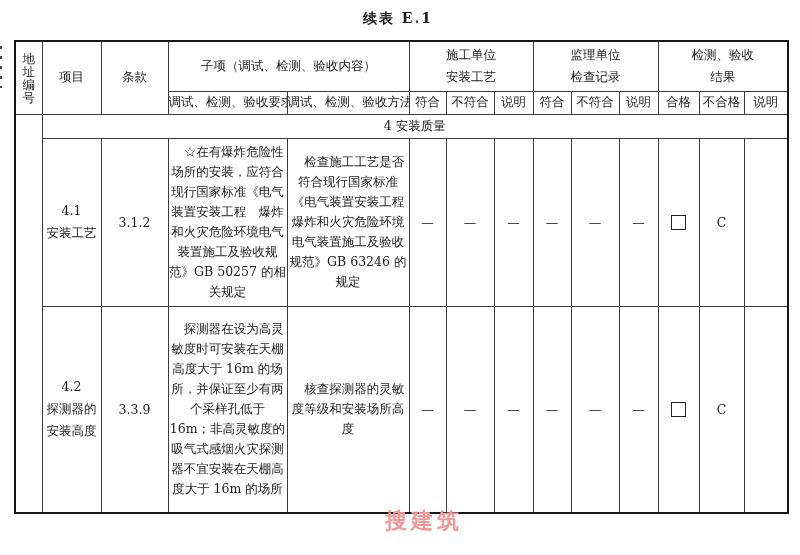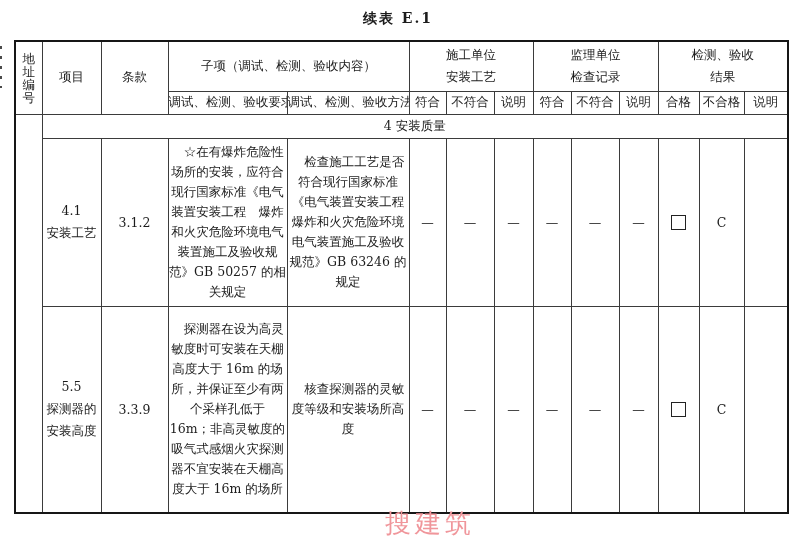--- a/index.html
+++ b/index.html
@@ -45,21 +45,21 @@
   .chk {
     display:inline-block; width:13px; height:13px;
     border:1.5px solid #222; background:#fff; vertical-align:middle;
   }
   td.fail-cell { font-size:13.5px; }
   .watermark {
     position:absolute; top:506px; left:385px; white-space:nowrap;
     display:flex; align-items:baseline; pointer-events:none;
   }
   .wm-brand {
-    color:#f0969b; font-weight:normal; font-size:26px; letter-spacing:4px;
+    color:#f0969b; font-weight:bold; font-size:22px; letter-spacing:4px;
     font-family:"DejaVu Sans","Liberation Sans",sans-serif;
   }
   .wm-site {
     color:#f6abab; font-size:24px; letter-spacing:3px; margin-left:16px;
     font-family:"DejaVu Sans Mono","Liberation Mono",monospace;
   }
 </style>
 </head>
 <body>
 
@@ -135,21 +135,21 @@
     <td class="dash">—</td>
     <td class="dash">—</td>
     <td class="dash">—</td>
     <td class="dash">—</td>
     <td><span class="chk"></span></td>
     <td class="fail-cell">C</td>
     <td></td>
   </tr>
 
   <tr class="r2">
-    <td class="proj pre">5.5
+    <td class="proj pre">4.2
 探测器的
 安装高度</td>
     <td>3.3.9</td>
     <td class="longtext">
           <span class="indent">探测器在设为高灵敏度时可安装在天棚高度大于 16m 的场所，并保证至少有两个采样孔低于 16m；非高灵敏度的吸气式感烟火灾探测器不宜安装在天棚高度大于 16m 的场所</span>
         </td>
     <td class="longtext">
           <span class="indent">核查探测器的灵敏度等级和安装场所高度</span>
         </td>
     <td class="dash">—</td>

